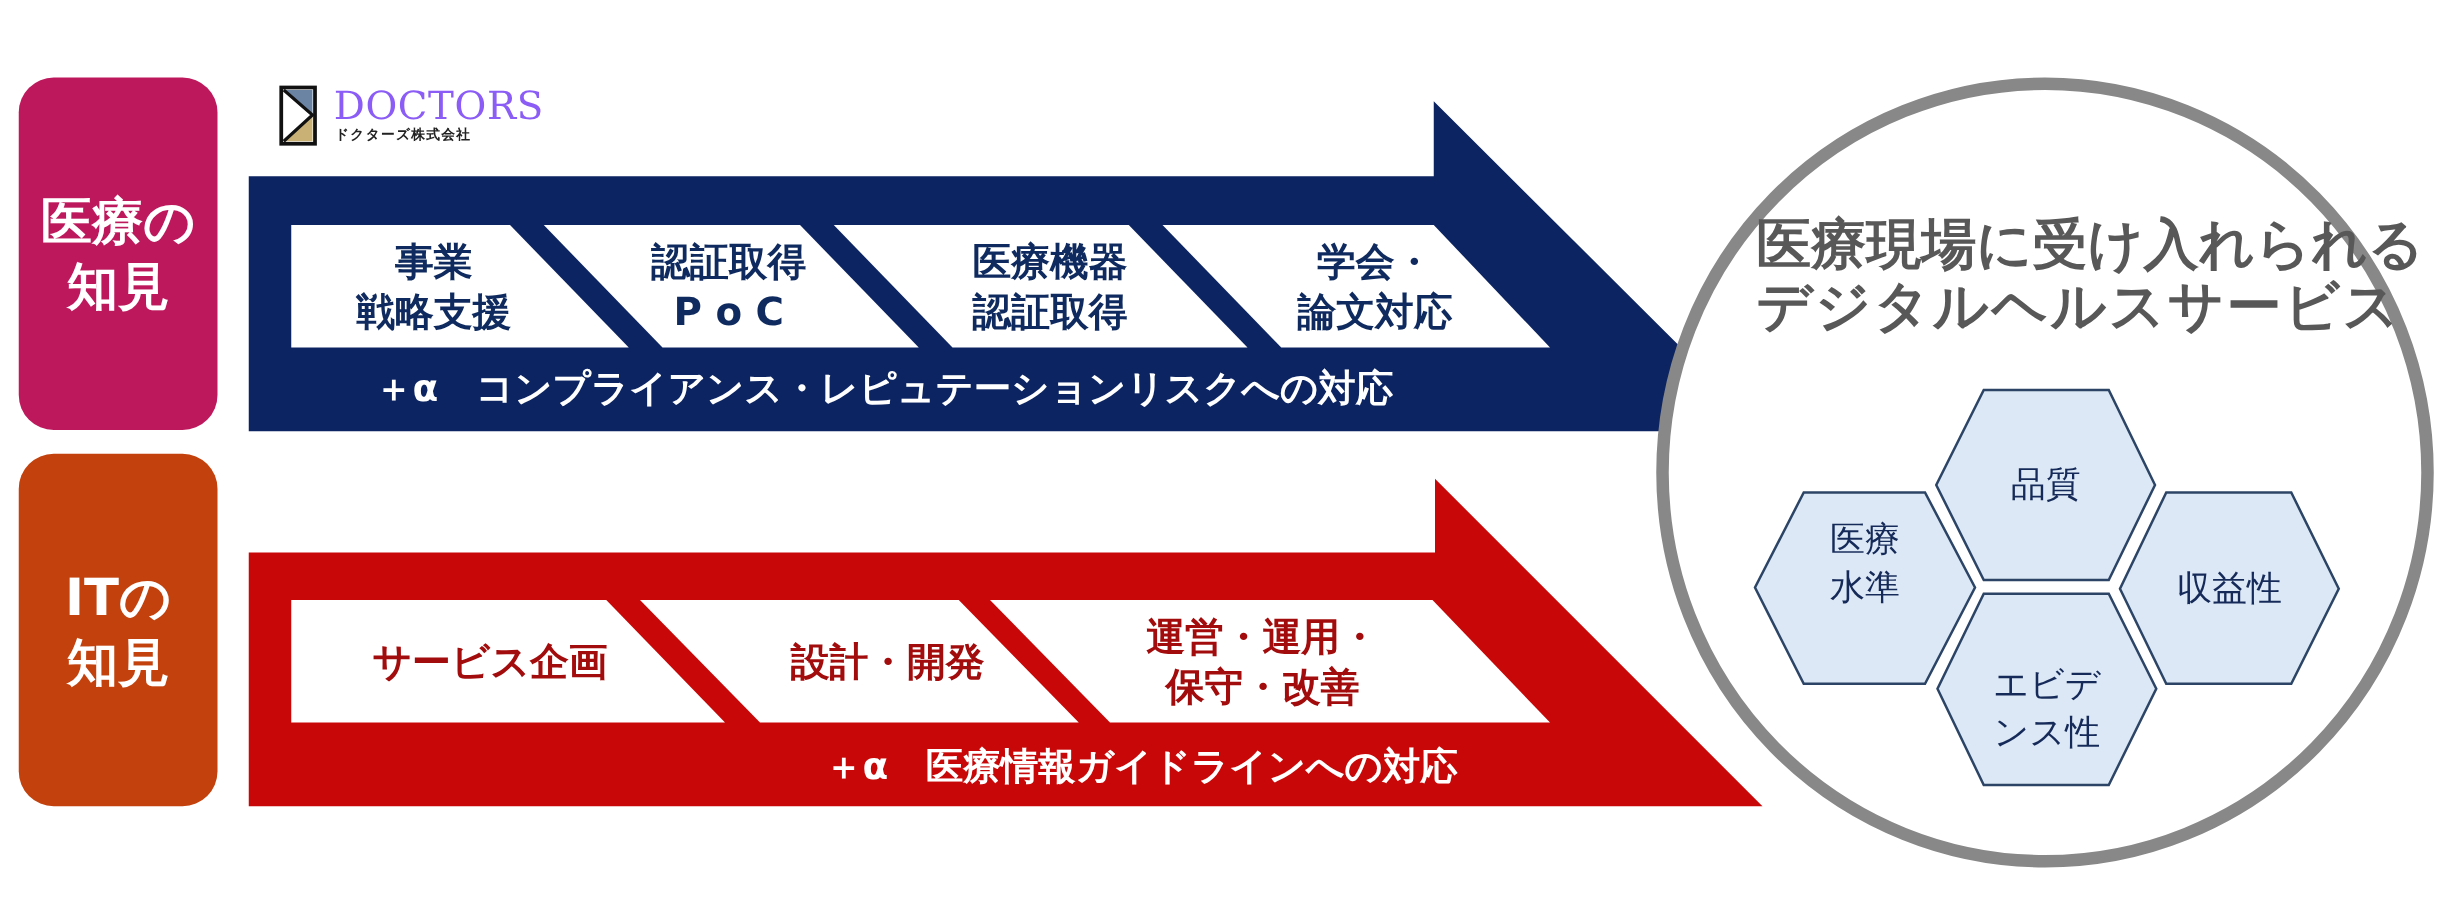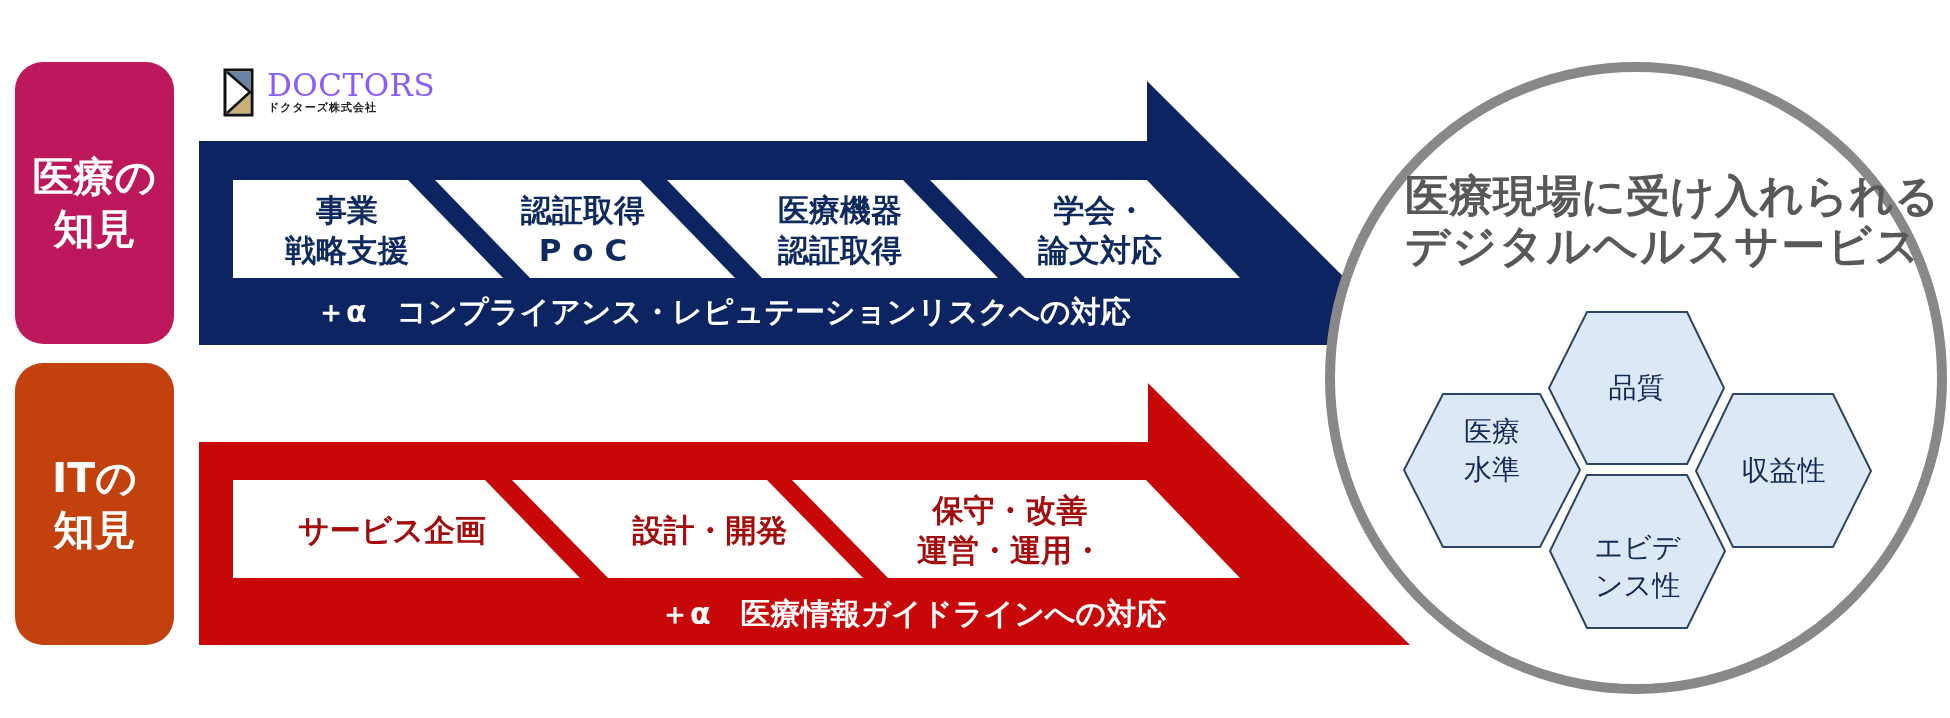--- a/index.html
+++ b/index.html
@@ -81,31 +81,31 @@
   <span>P o C</span>
 </div>
 <div class="step navy-text" style="left:755px; top:182px; width:170px; height:96px;">
   <span>医療機器</span>
   <span>認証取得</span>
 </div>
 <div class="step navy-text" style="left:1010px; top:182px; width:180px; height:96px;">
   <span>学会・</span>
   <span>論文対応</span>
 </div>
-<div class="alpha" style="left:300px; top:292px;margin-left:16px;">＋α　コンプライアンス・レピュテーションリスクへの対応</div>
+<div class="alpha" style="left:300px; top:292px;">＋α　コンプライアンス・レピュテーションリスクへの対応</div>
 
 <div class="step red-text" style="left:262px; top:482px; width:260px; height:96px;">
   <span>サービス企画</span>
 </div>
 <div class="step red-text" style="left:600px; top:482px; width:220px; height:96px;">
   <span>設計・開発</span>
 </div>
 <div class="step red-text" style="left:885px; top:482px; width:250px; height:96px;">
+  <span>運営・運用・</span>
   <span>保守・改善</span>
-  <span>運営・運用・</span>
 </div>
 <div class="alpha" style="left:660px; top:594px;">＋α　医療情報ガイドラインへの対応</div>
 
 <div class="circle-title" style="top:176px;">医療現場に受け入れられる</div>
 <div class="circle-title" style="top:226px; letter-spacing:2px;">デジタルヘルスサービス</div>
 
 <div class="hex-text" style="left:1549px; top:312px; width:175px; height:152px;">
   <span>品質</span>
 </div>
 <div class="hex-text" style="left:1404px; top:394px; width:176px; height:113px;">

